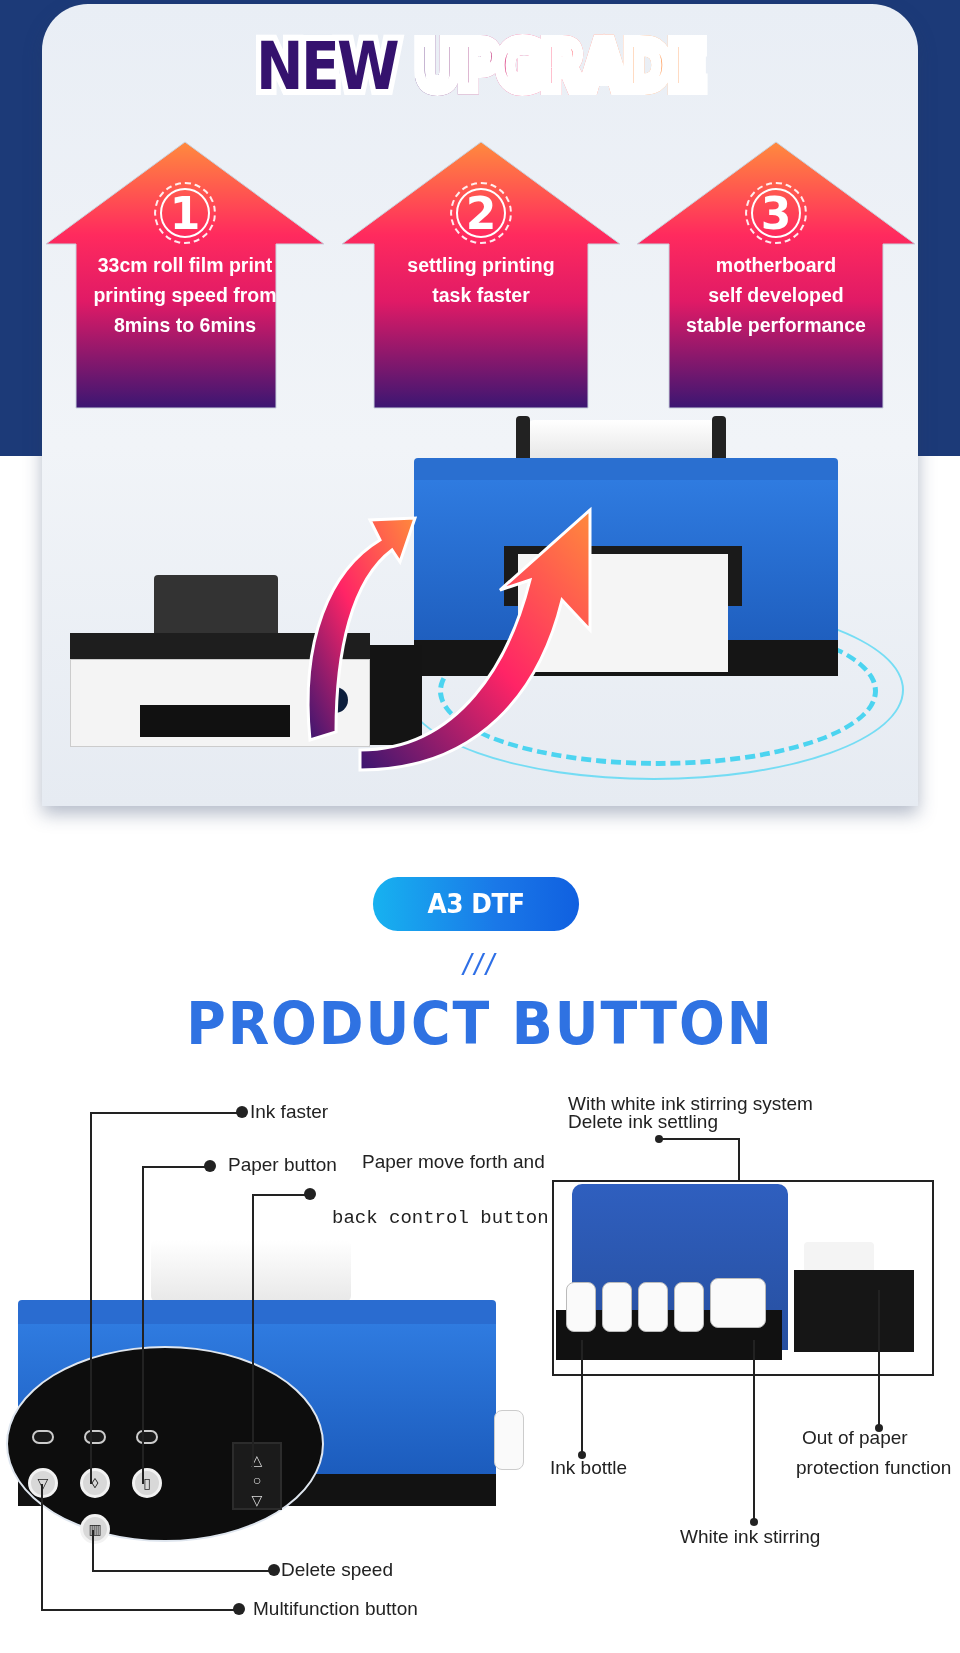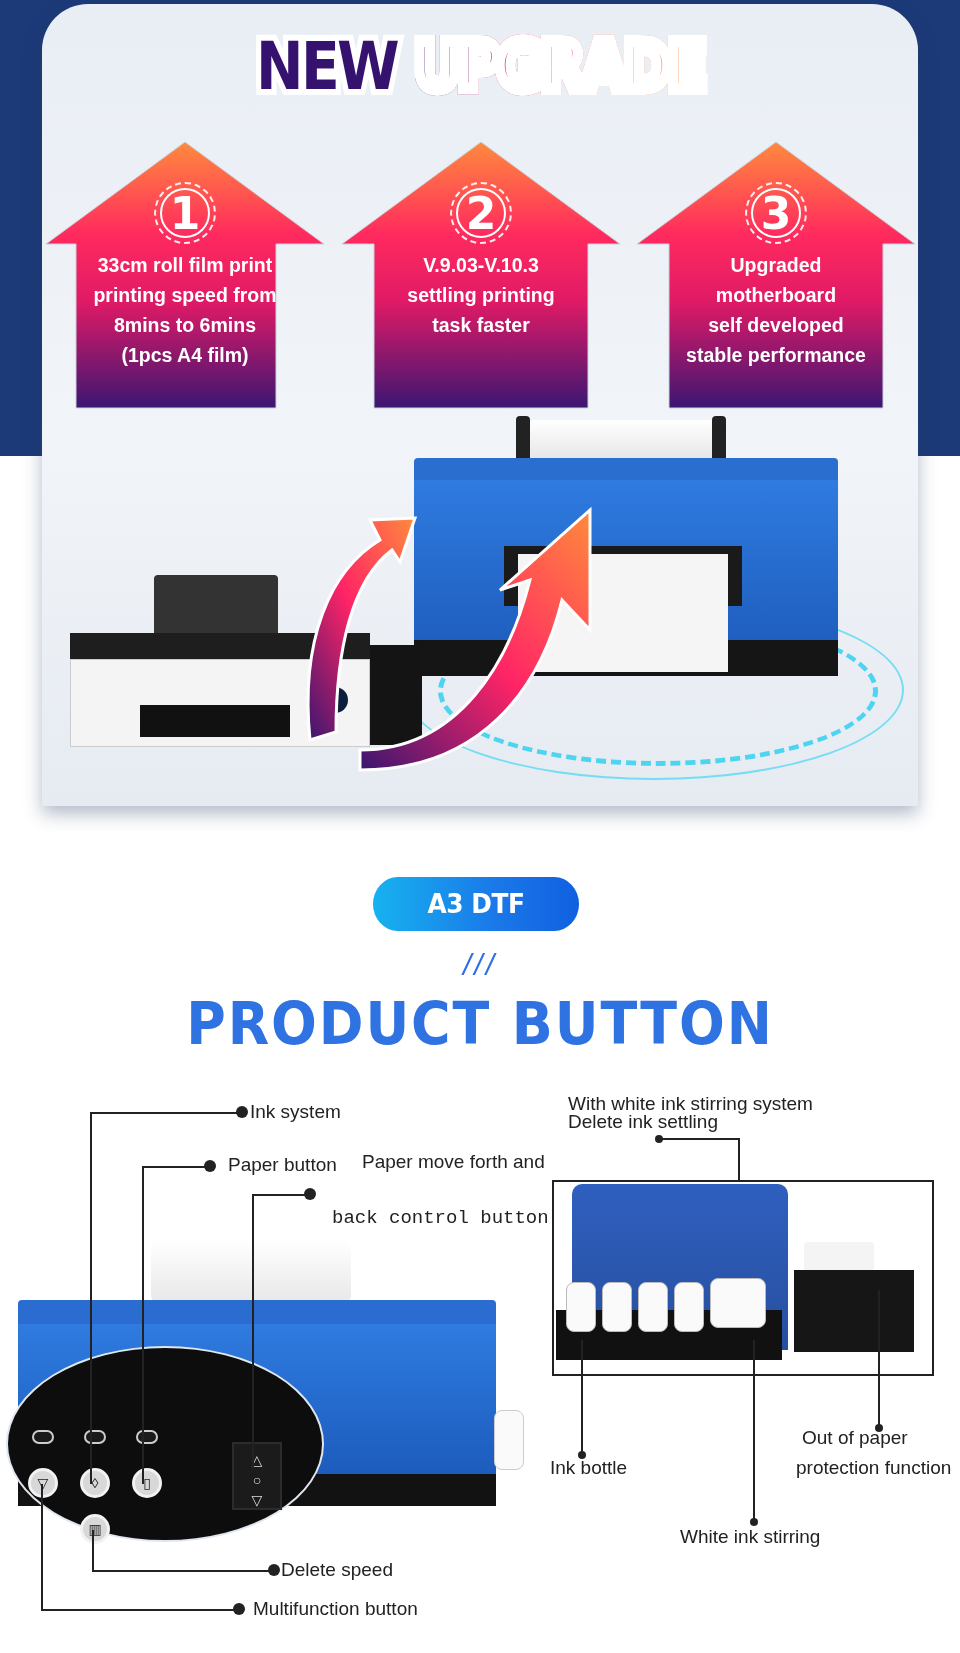--- a/index.html
+++ b/index.html
@@ -110,43 +110,40 @@
           <stop offset="1" stop-color="#3b1672"></stop>
       </linearGradient>
     </defs>
     <polygon points="141,2 280,104 232,104 232,268 32,268 32,104 2,104" fill="url(#ag1)" stroke="#c9d2de" stroke-width="1"></polygon>
   </svg>
   <div class="badge-num">1</div>
   <div class="card-text">
     <div>33cm roll film print</div>
     <div>printing speed from</div>
     <div>8mins to 6mins</div>
-    <div>(1pcs A4 film)</div>
   </div>
 </div>
 
 <div class="arrow-card" style="left:340px;">
   <svg width="282" height="270">
     <polygon points="141,2 280,104 248,104 248,268 34,268 34,104 2,104" fill="url(#ag1)" stroke="#c9d2de" stroke-width="1"></polygon>
   </svg>
   <div class="badge-num">2</div>
   <div class="card-text">
-    <div>V.9.03-V.10.3</div>
     <div>settling printing</div>
     <div>task faster</div>
   </div>
 </div>
 
 <div class="arrow-card" style="left:635px;">
   <svg width="282" height="270">
     <polygon points="141,2 280,104 248,104 248,268 34,268 34,104 2,104" fill="url(#ag1)" stroke="#c9d2de" stroke-width="1"></polygon>
   </svg>
   <div class="badge-num">3</div>
   <div class="card-text">
-    <div>Upgraded</div>
     <div>motherboard</div>
     <div>self developed</div>
     <div>stable performance</div>
   </div>
 </div>
 
 <div class="roll"></div>
 <div class="roll-cap" style="left:516px;"></div>
 <div class="roll-cap" style="left:712px;"></div>
 <div class="big-printer">
@@ -201,21 +198,21 @@
   </div>
 <div class="rocker">
   <div>△</div>
   <div>○</div>
   <div>▽</div>
 </div>
 
 <div class="vl" style="left:90px;top:1112px;height:372px;"></div>
 <div class="hl" style="left:90px;top:1112px;width:150px;"></div>
 <div class="dot" style="left:236px;top:1106px;"></div>
-<div class="lbl" style="left:250px;top:1100px;">Ink system</div>
+<div class="lbl" style="left:250px;top:1100px;">Ink faster</div>
 
 <div class="vl" style="left:142px;top:1166px;height:318px;"></div>
 <div class="hl" style="left:142px;top:1166px;width:66px;"></div>
 <div class="dot" style="left:204px;top:1160px;"></div>
 <div class="lbl" style="left:228px;top:1153px;">Paper button</div>
 
 <div class="vl" style="left:252px;top:1194px;height:276px;"></div>
 <div class="hl" style="left:252px;top:1194px;width:56px;"></div>
 <div class="dot" style="left:304px;top:1188px;"></div>
 <div class="lbl" style="left:326px;top:1150px;margin-left:36px;">Paper move forth and</div>

